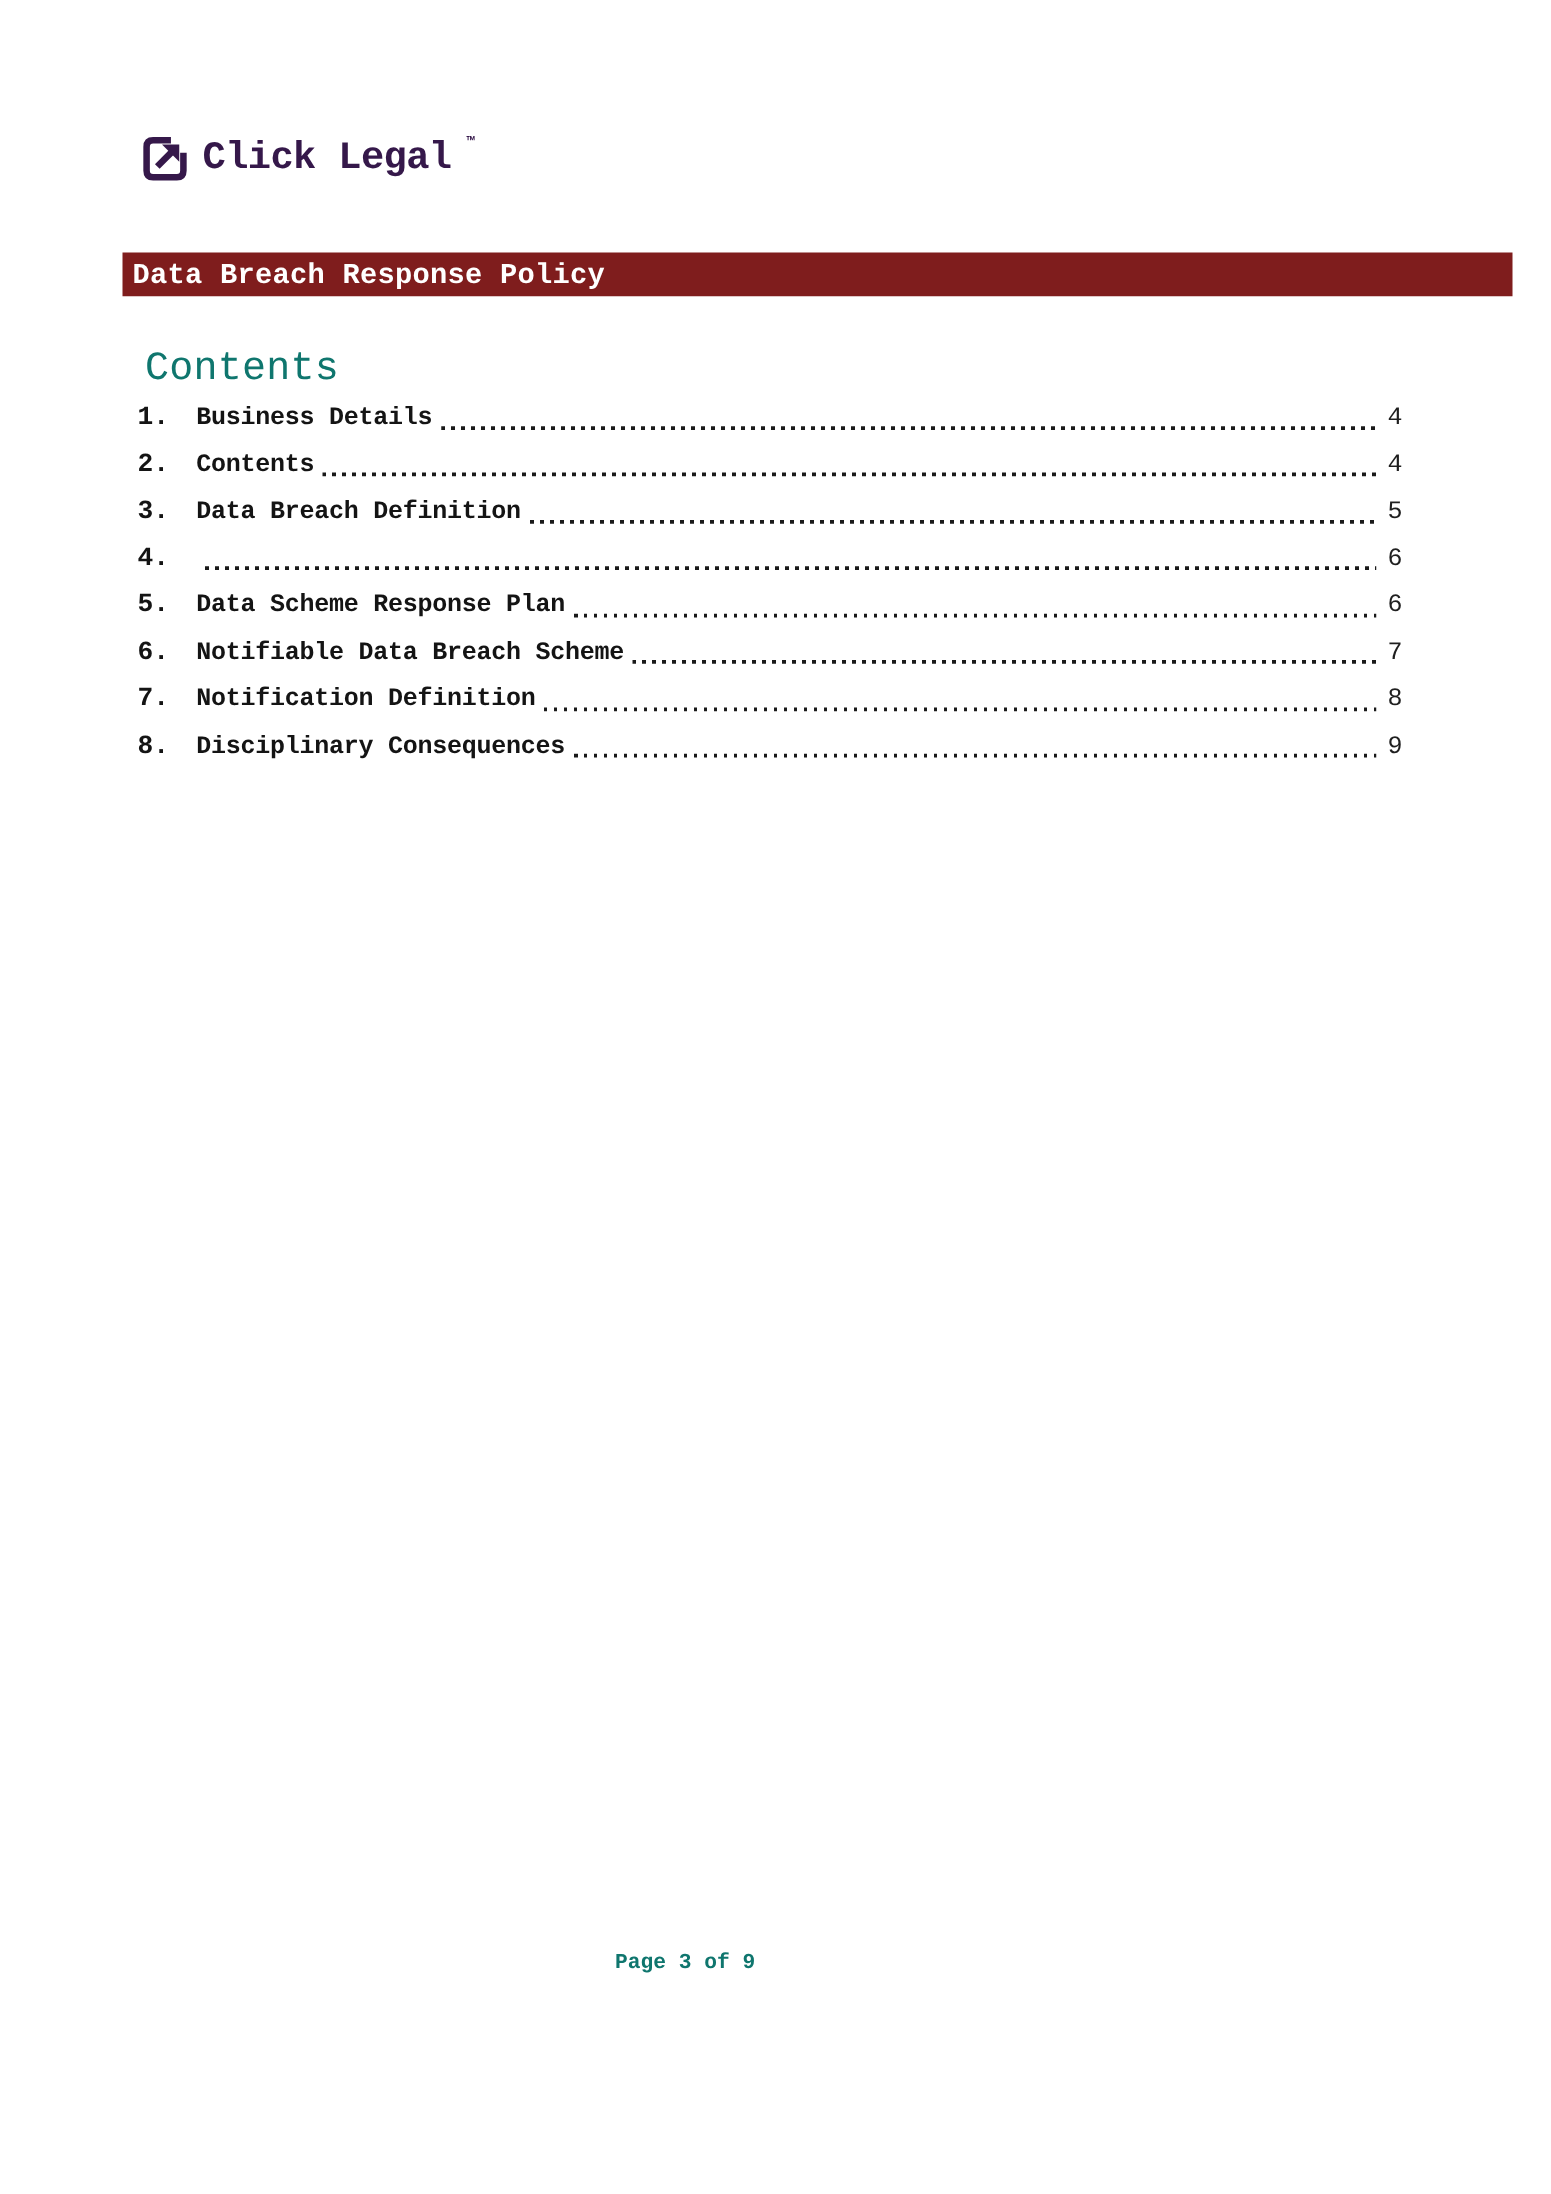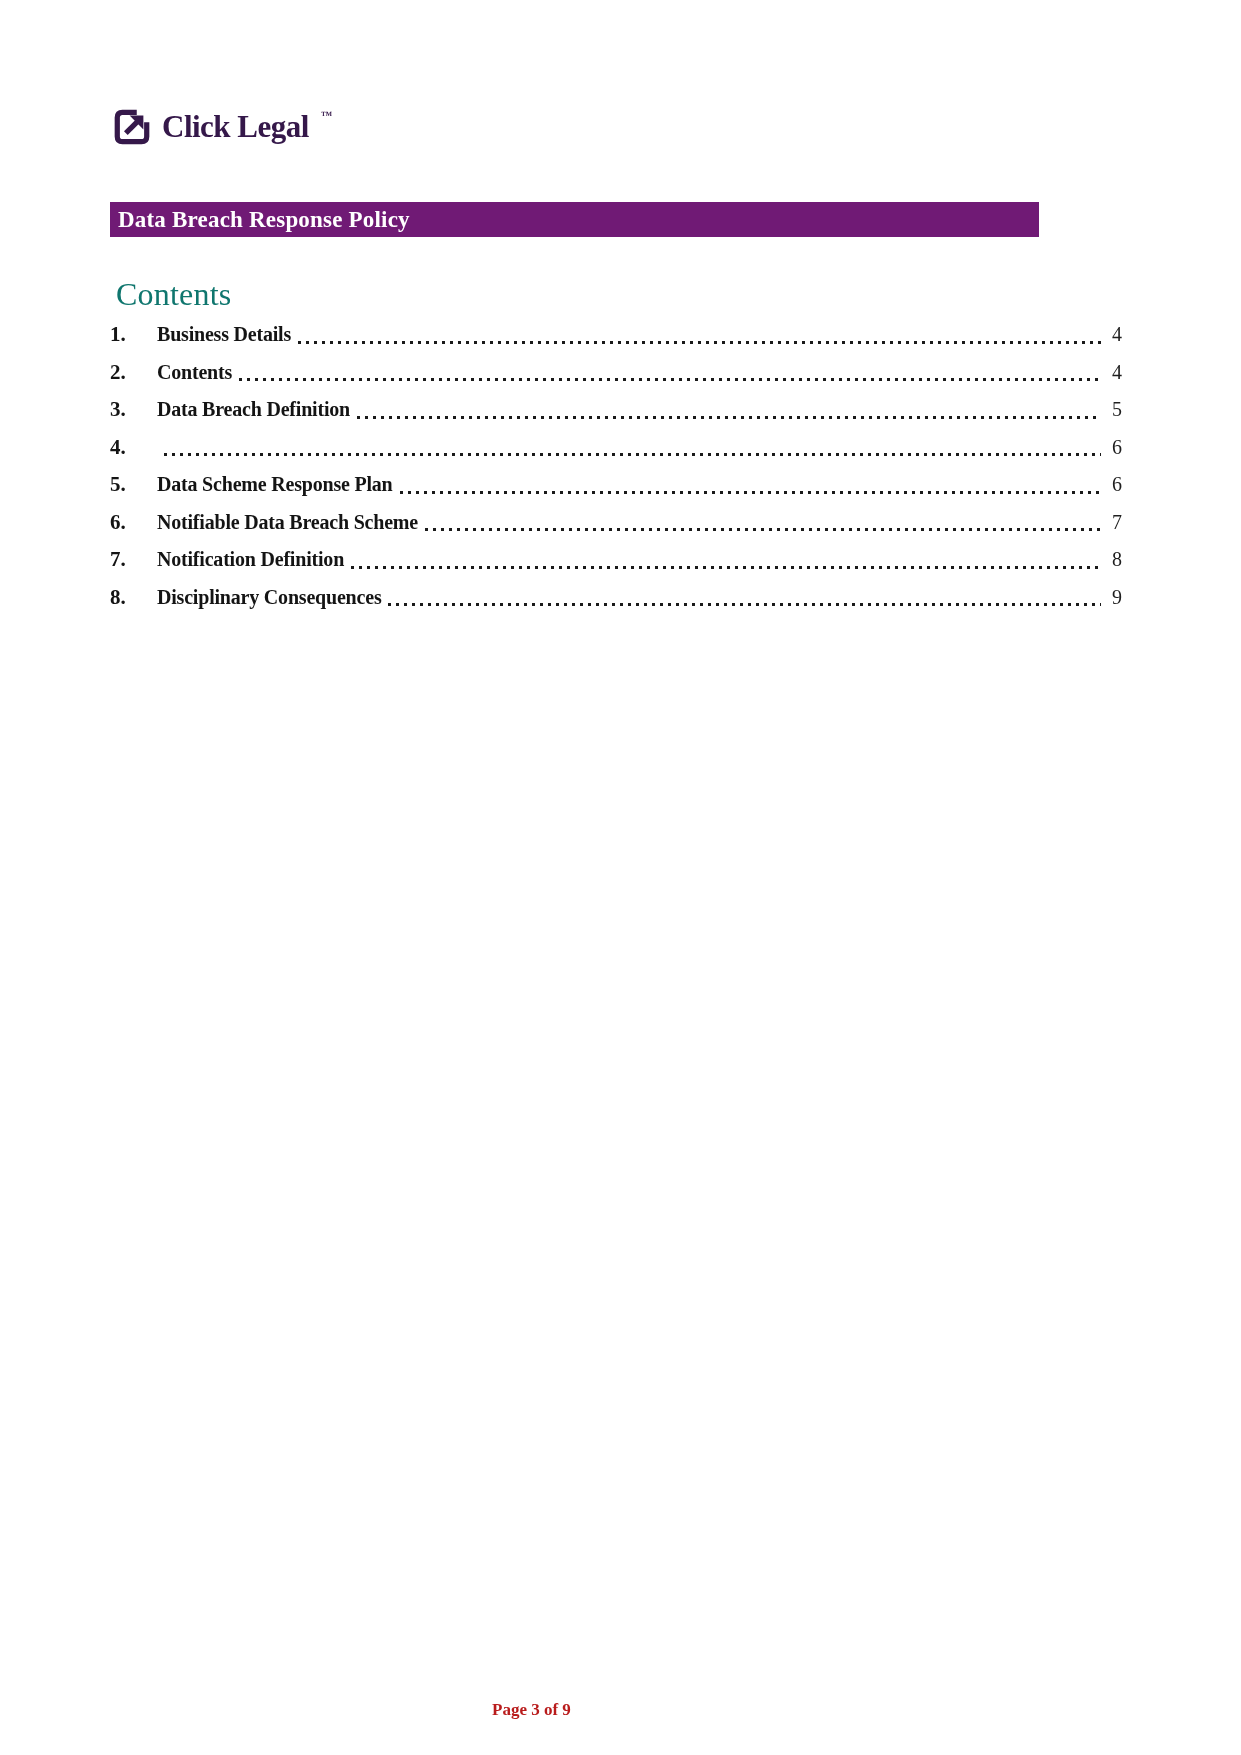--- a/index.html
+++ b/index.html
@@ -1,21 +1,21 @@
 <!DOCTYPE html>
 <html><head>
 <meta charset="utf-8">
 <style>
   html, body { margin: 0; padding: 0; background: #e8e8e8; }
   .page {
     position: relative;
     width: 1241px;
     height: 1755px;
     background: #ffffff;
-    font-family: Liberation Serif, serif;
+    font-family: Liberation Mono, monospace;
     overflow: hidden;
     margin: 0 auto;
   }
 
   
   .logo {
     position: absolute;
     left: 113px;
     top: 108px;
     display: flex;
@@ -36,25 +36,25 @@
     font-weight: 700;
     color: #35184a;
     position: relative;
     top: -12px;
     left: 1px;
   }
 
   
   .banner {
     position: absolute;
-    left: 110px;
+    left: 98px;
     top: 202px;
-    width: 929px;
+    width: 1112px;
     height: 35px;
-    background: #701a75;
+    background: #7f1d1d;
     display: flex;
     align-items: center;
   }
   .banner-title {
     color: #ffffff;
     font-size: 23px;
     font-weight: 700;
     padding-left: 8px;
     letter-spacing: 0.2px;
     white-space: nowrap;
@@ -111,24 +111,24 @@
     text-align: right;
     font-size: 20px;
     font-weight: 400;
     color: #1f1f1f;
   }
 
   
   .footer {
     position: absolute;
     left: 492px;
-    top: 1700px;
+    top: 1561px;
     font-size: 17px;
     font-weight: 700;
-    color: #b91c1c;
+    color: #0f766e;
     white-space: nowrap;
   }
 </style>
 </head>
 <body>
 
 <div class="page">
 
   <div class="logo">
     <svg class="logo-icon" viewBox="0 0 40 40" xmlns="http://www.w3.org/2000/svg" aria-hidden="true">

